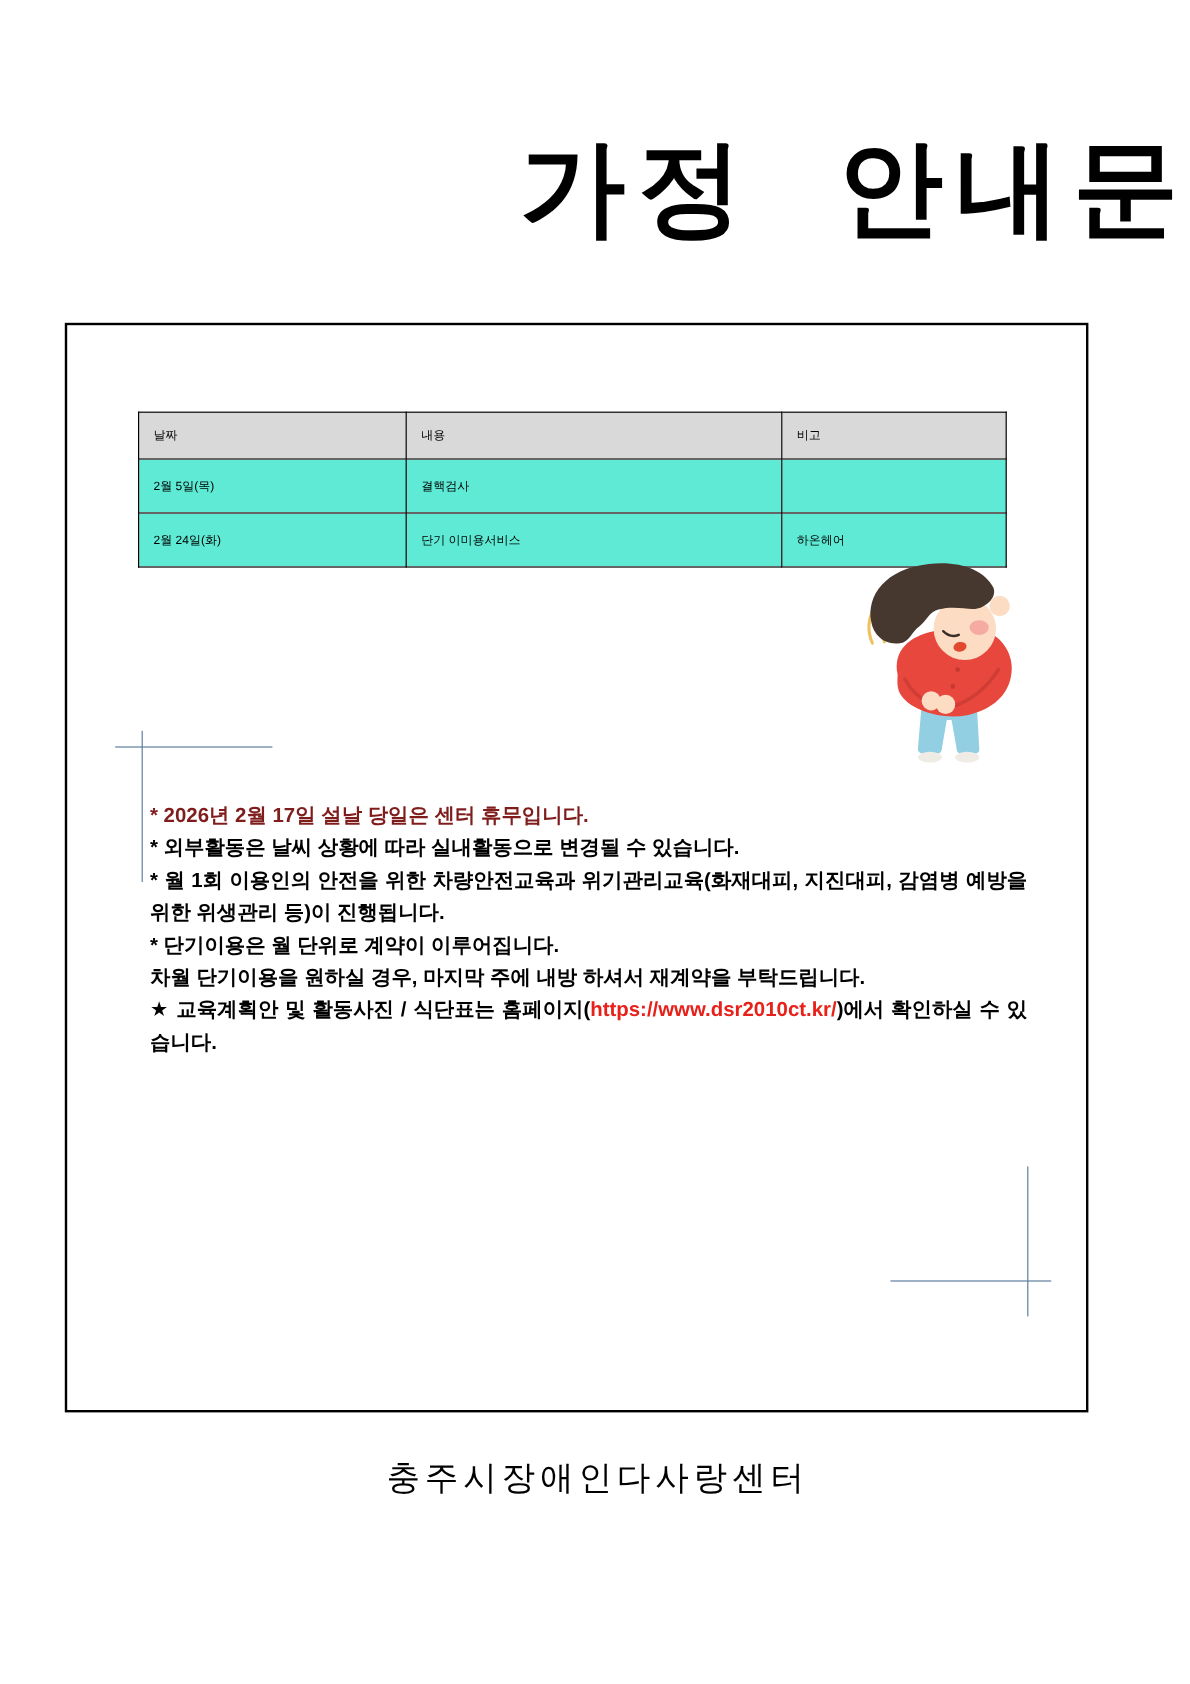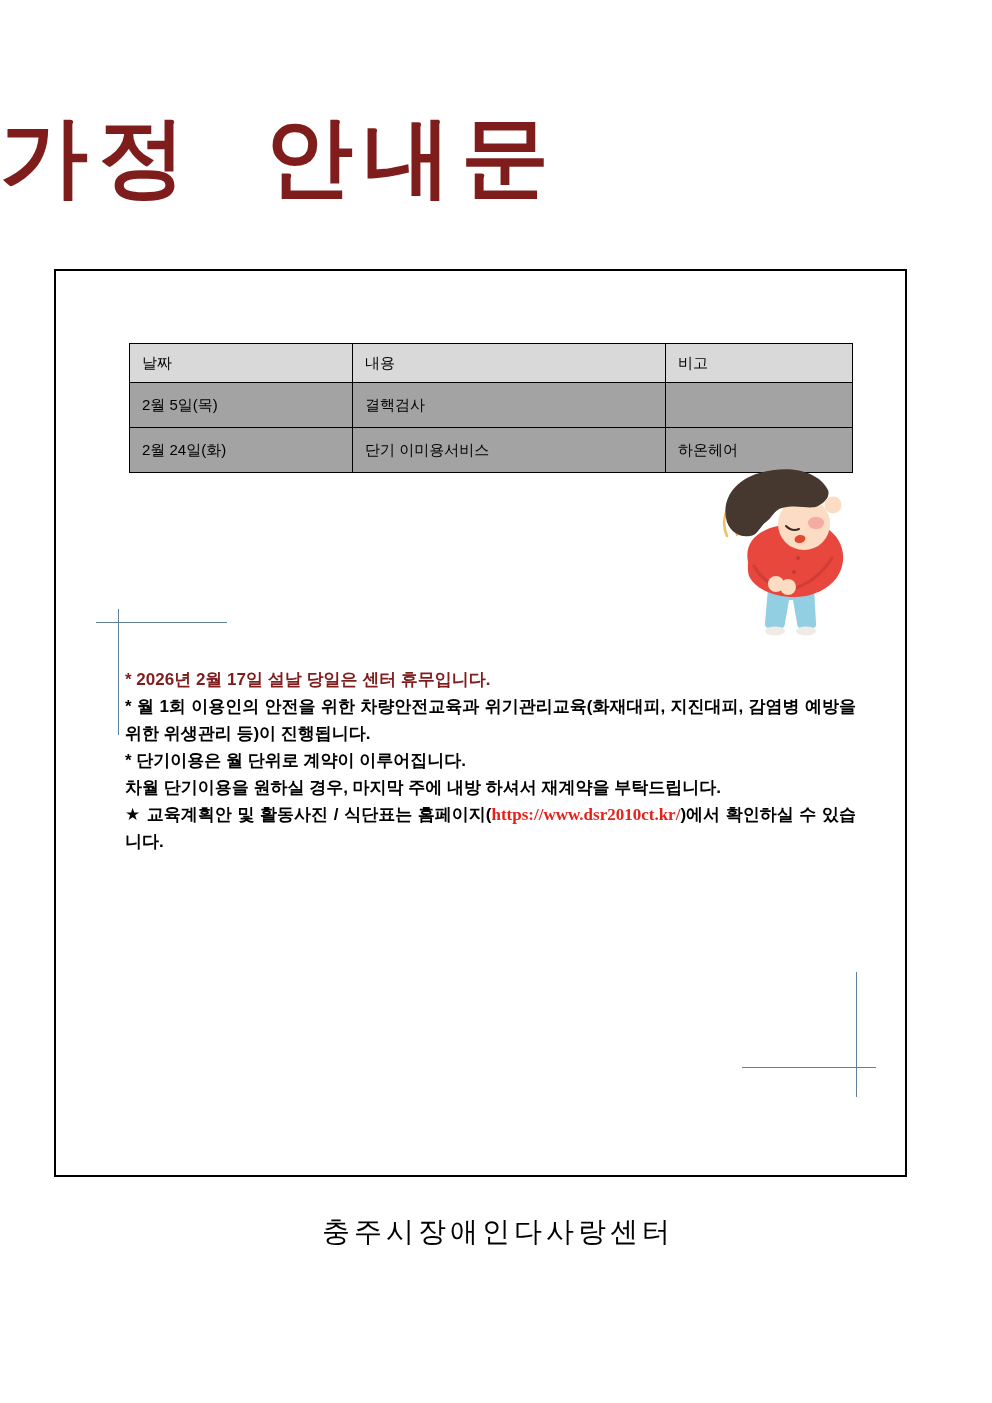--- a/index.html
+++ b/index.html
@@ -9,55 +9,54 @@
     height: 1403px;
     background: #ffffff;
     font-family: "Liberation Sans", "DejaVu Sans", sans-serif;
     color: #000000;
     overflow: hidden;
   }
   .title {
     position: absolute;
     top: 98px; left: 0; right: 0;
     margin: 0;
-    text-align: left;
+    text-align: right;
     font-size: 88px;
     font-weight: bold;
     letter-spacing: 10px;
     white-space: pre;
-    color: #7f1d1d;
+    color: #000000;
   }
   .outer-box {
     position: absolute;
     left: 54px; top: 269px;
     width: 849px; height: 904px;
     border: 2px solid #000000;
     background: #ffffff;
   }
   table.schedule {
     position: absolute;
     left: 115px; top: 343px;
     width: 723px;
     border-collapse: collapse;
     table-layout: fixed;
-    font-size: 15px;
+    font-size: 10px;
     z-index: 1;
-    margin-left: 14px;
   }
   table.schedule th, table.schedule td {
     border: 1px solid #000000;
     text-align: left;
     vertical-align: middle;
     padding: 0 0 0 12px;
     font-weight: normal;
     white-space: pre;
     overflow: hidden;
   }
   table.schedule th { background: #d9d9d9; height: 38px; }
-  table.schedule td { background: #a3a3a3; height: 44px; }
+  table.schedule td { background: #5eead4; height: 44px; }
   .col-date { width: 223px; }
   .col-content { width: 313px; }
   .col-note { width: 187px; }
 
   .crop-mark { position: absolute; background: #5f7f9f; z-index: 2; }
   .cm1-h { left: 96px;  top: 622px;  width: 131px; height: 1px; }
   .cm1-v { left: 118px; top: 609px;  width: 1px;   height: 126px; }
   .cm2-h { left: 742px; top: 1067px; width: 134px; height: 1px; }
   .cm2-v { left: 856px; top: 972px;  width: 1px;   height: 125px; }
 
@@ -66,21 +65,21 @@
     left: 125px; top: 666px;
     width: 731px;
     font-size: 17px;
     font-weight: bold;
     line-height: 27px;
     text-align: justify;
     z-index: 2;
   }
   .notes p { margin: 0; }
   .red { color: #7f1d1d; }
-  a.link { color: #e8201a; text-decoration: none; cursor: pointer; font-family: Liberation Serif, serif; }
+  a.link { color: #e8201a; text-decoration: none; cursor: pointer; }
 
   .bow-boy {
     position: absolute;
     left: 714px; top: 466px;
     width: 148px; height: 176px;
     z-index: 3;
   }
   .footer {
     position: absolute;
     top: 1213px; left: 4px; right: 0;
@@ -127,20 +126,21 @@
     </tbody>
   </table>
 
   <div class="crop-mark cm1-h"></div>
   <div class="crop-mark cm1-v"></div>
   <div class="crop-mark cm2-h"></div>
   <div class="crop-mark cm2-v"></div>
 
   <div class="notes">
     <p class="red">* 2026년 2월 17일 설날 당일은 센터 휴무입니다.</p>
+    <p>* 외부활동은 날씨 상황에 따라 실내활동으로 변경될 수 있습니다.</p>
     <p>* 월 1회 이용인의 안전을 위한 차량안전교육과 위기관리교육(화재대피, 지진대피, 감염병 예방을 위한 위생관리 등)이 진행됩니다.</p>
     <p>* 단기이용은 월 단위로 계약이 이루어집니다.</p>
     <p>차월 단기이용을 원하실 경우, 마지막 주에 내방 하셔서 재계약을 부탁드립니다.</p>
     <p><span>★ 교육계획안 및 활동사진 / 식단표는 홈페이지(</span><a class="link">https://www.dsr2010ct.kr/</a><span>)에서 확인하실 수 있습니다.</span></p>
   </div>
 
   <svg class="bow-boy" viewBox="0 0 148 176" xmlns="http://www.w3.org/2000/svg">
 
     <g>
       <path d="M16,38 Q6,54 13,70" fill="none" stroke="#eec35f" stroke-width="2.6" stroke-linecap="round"></path>

